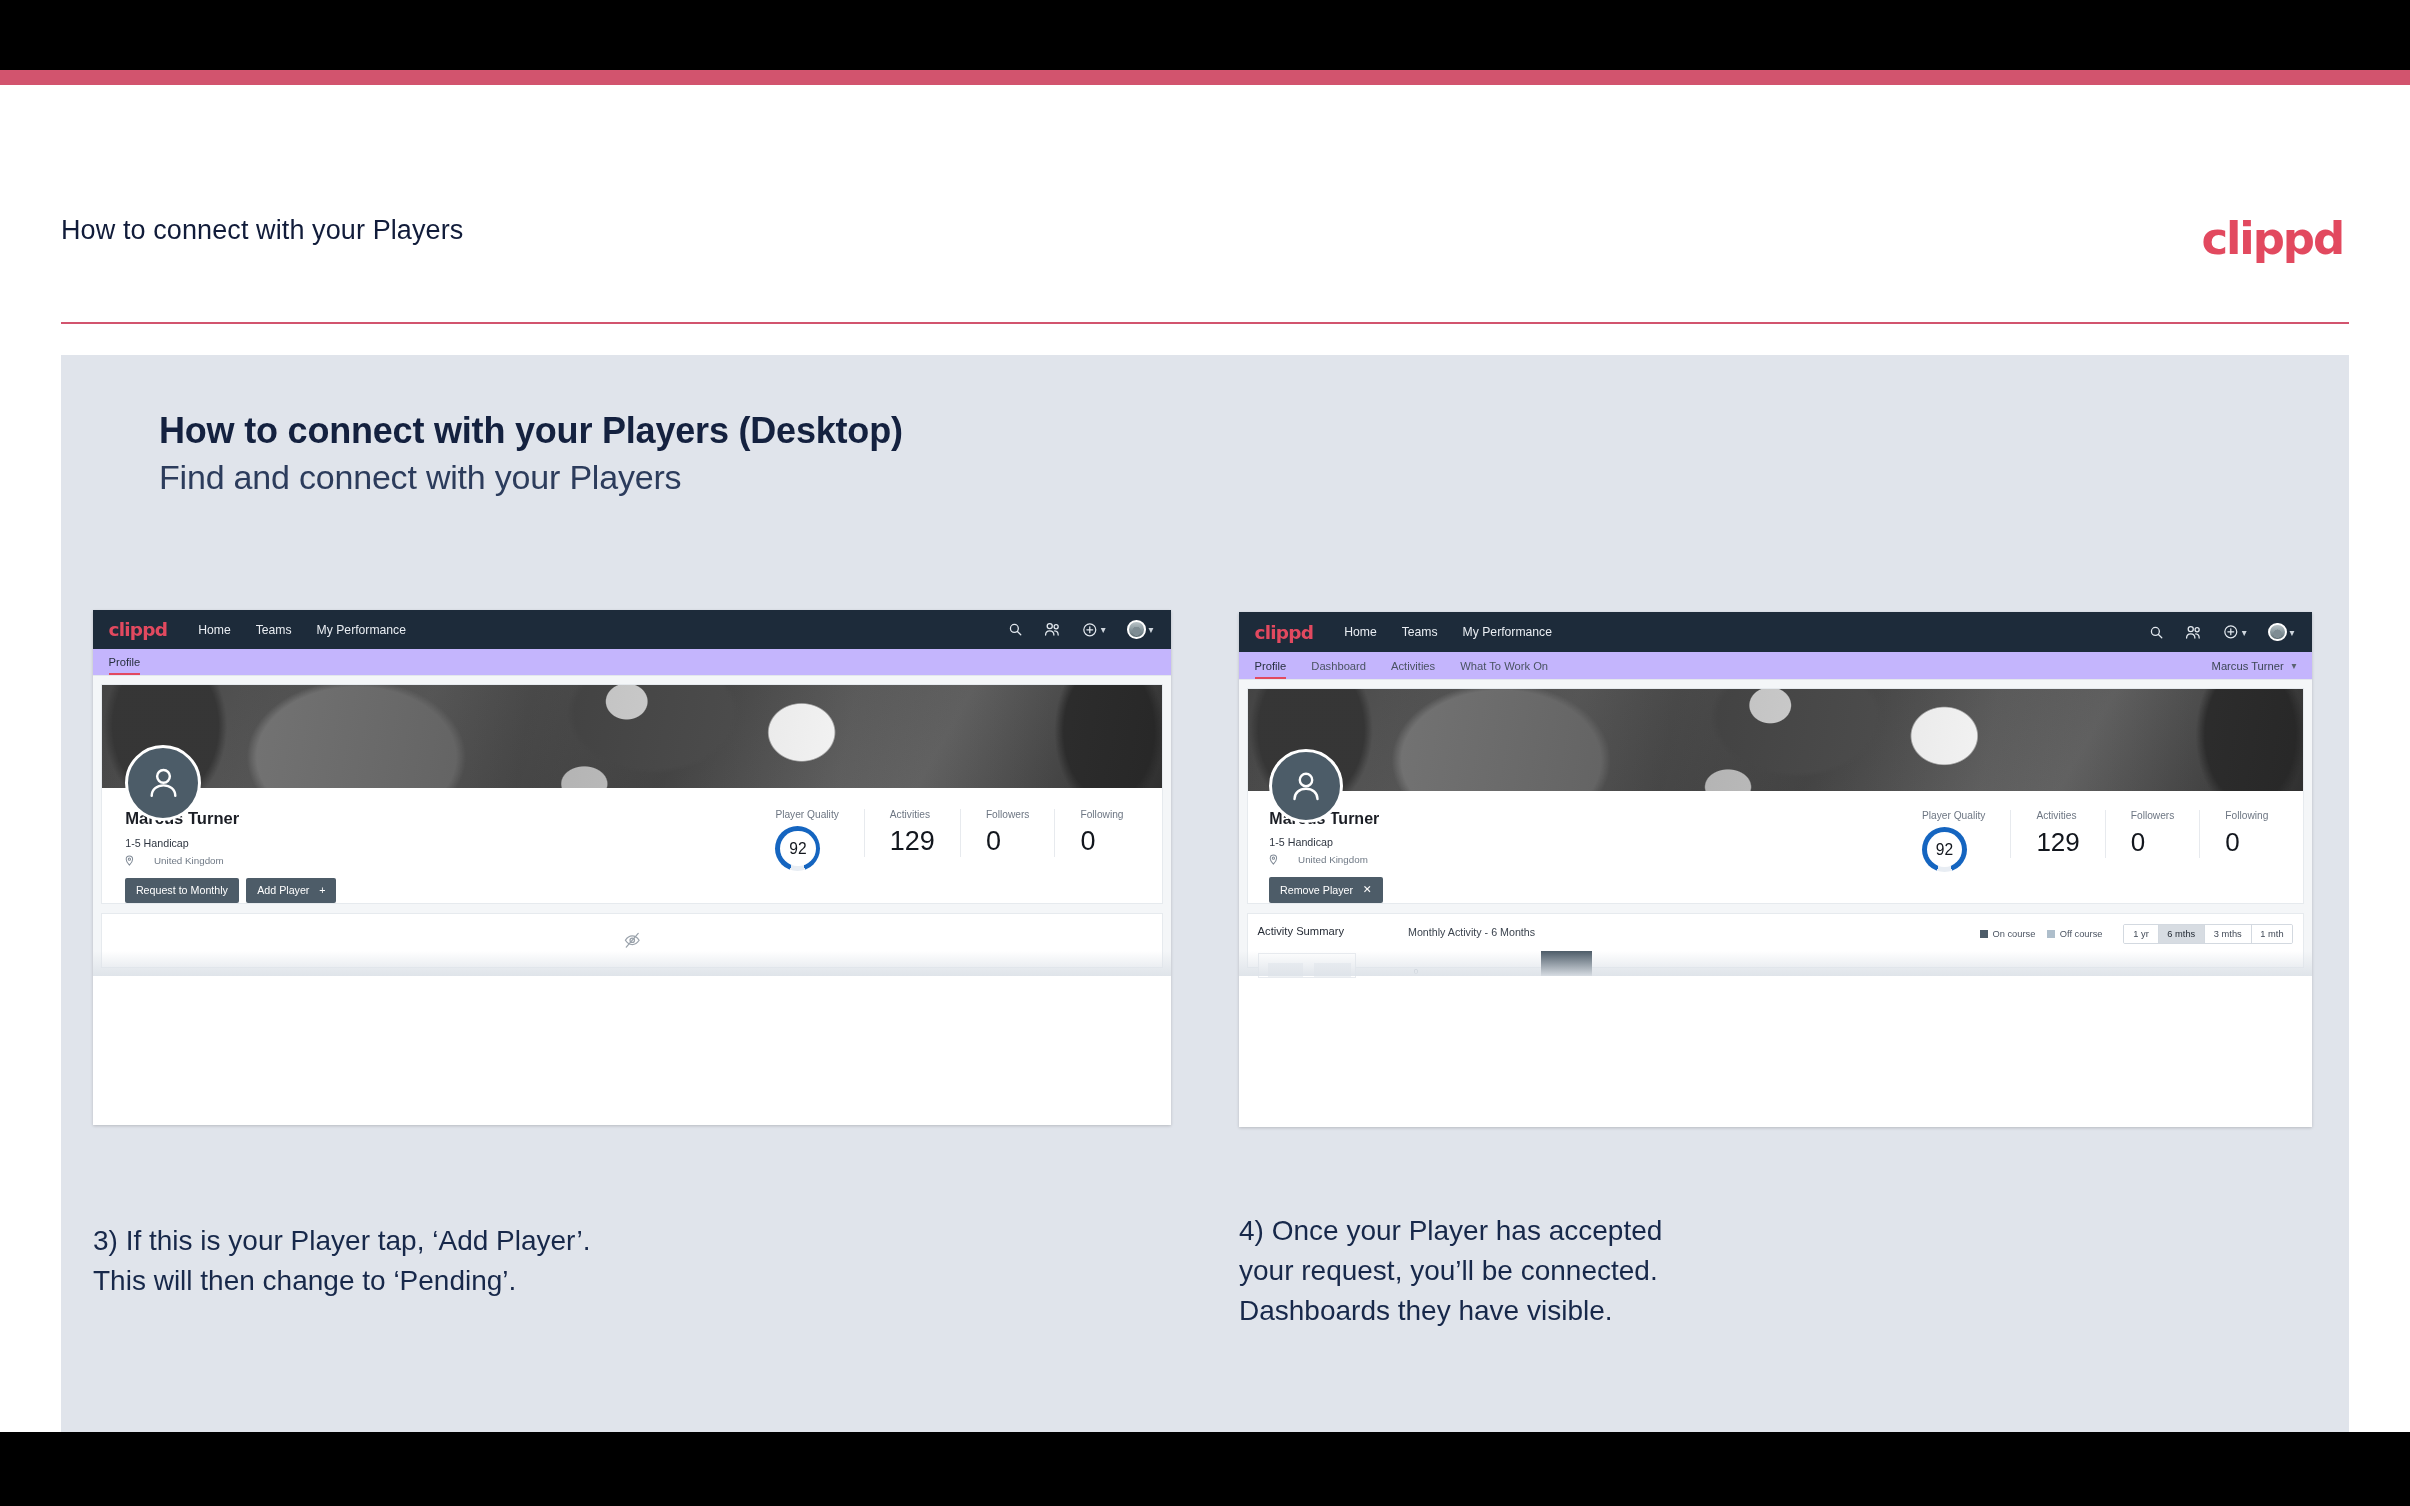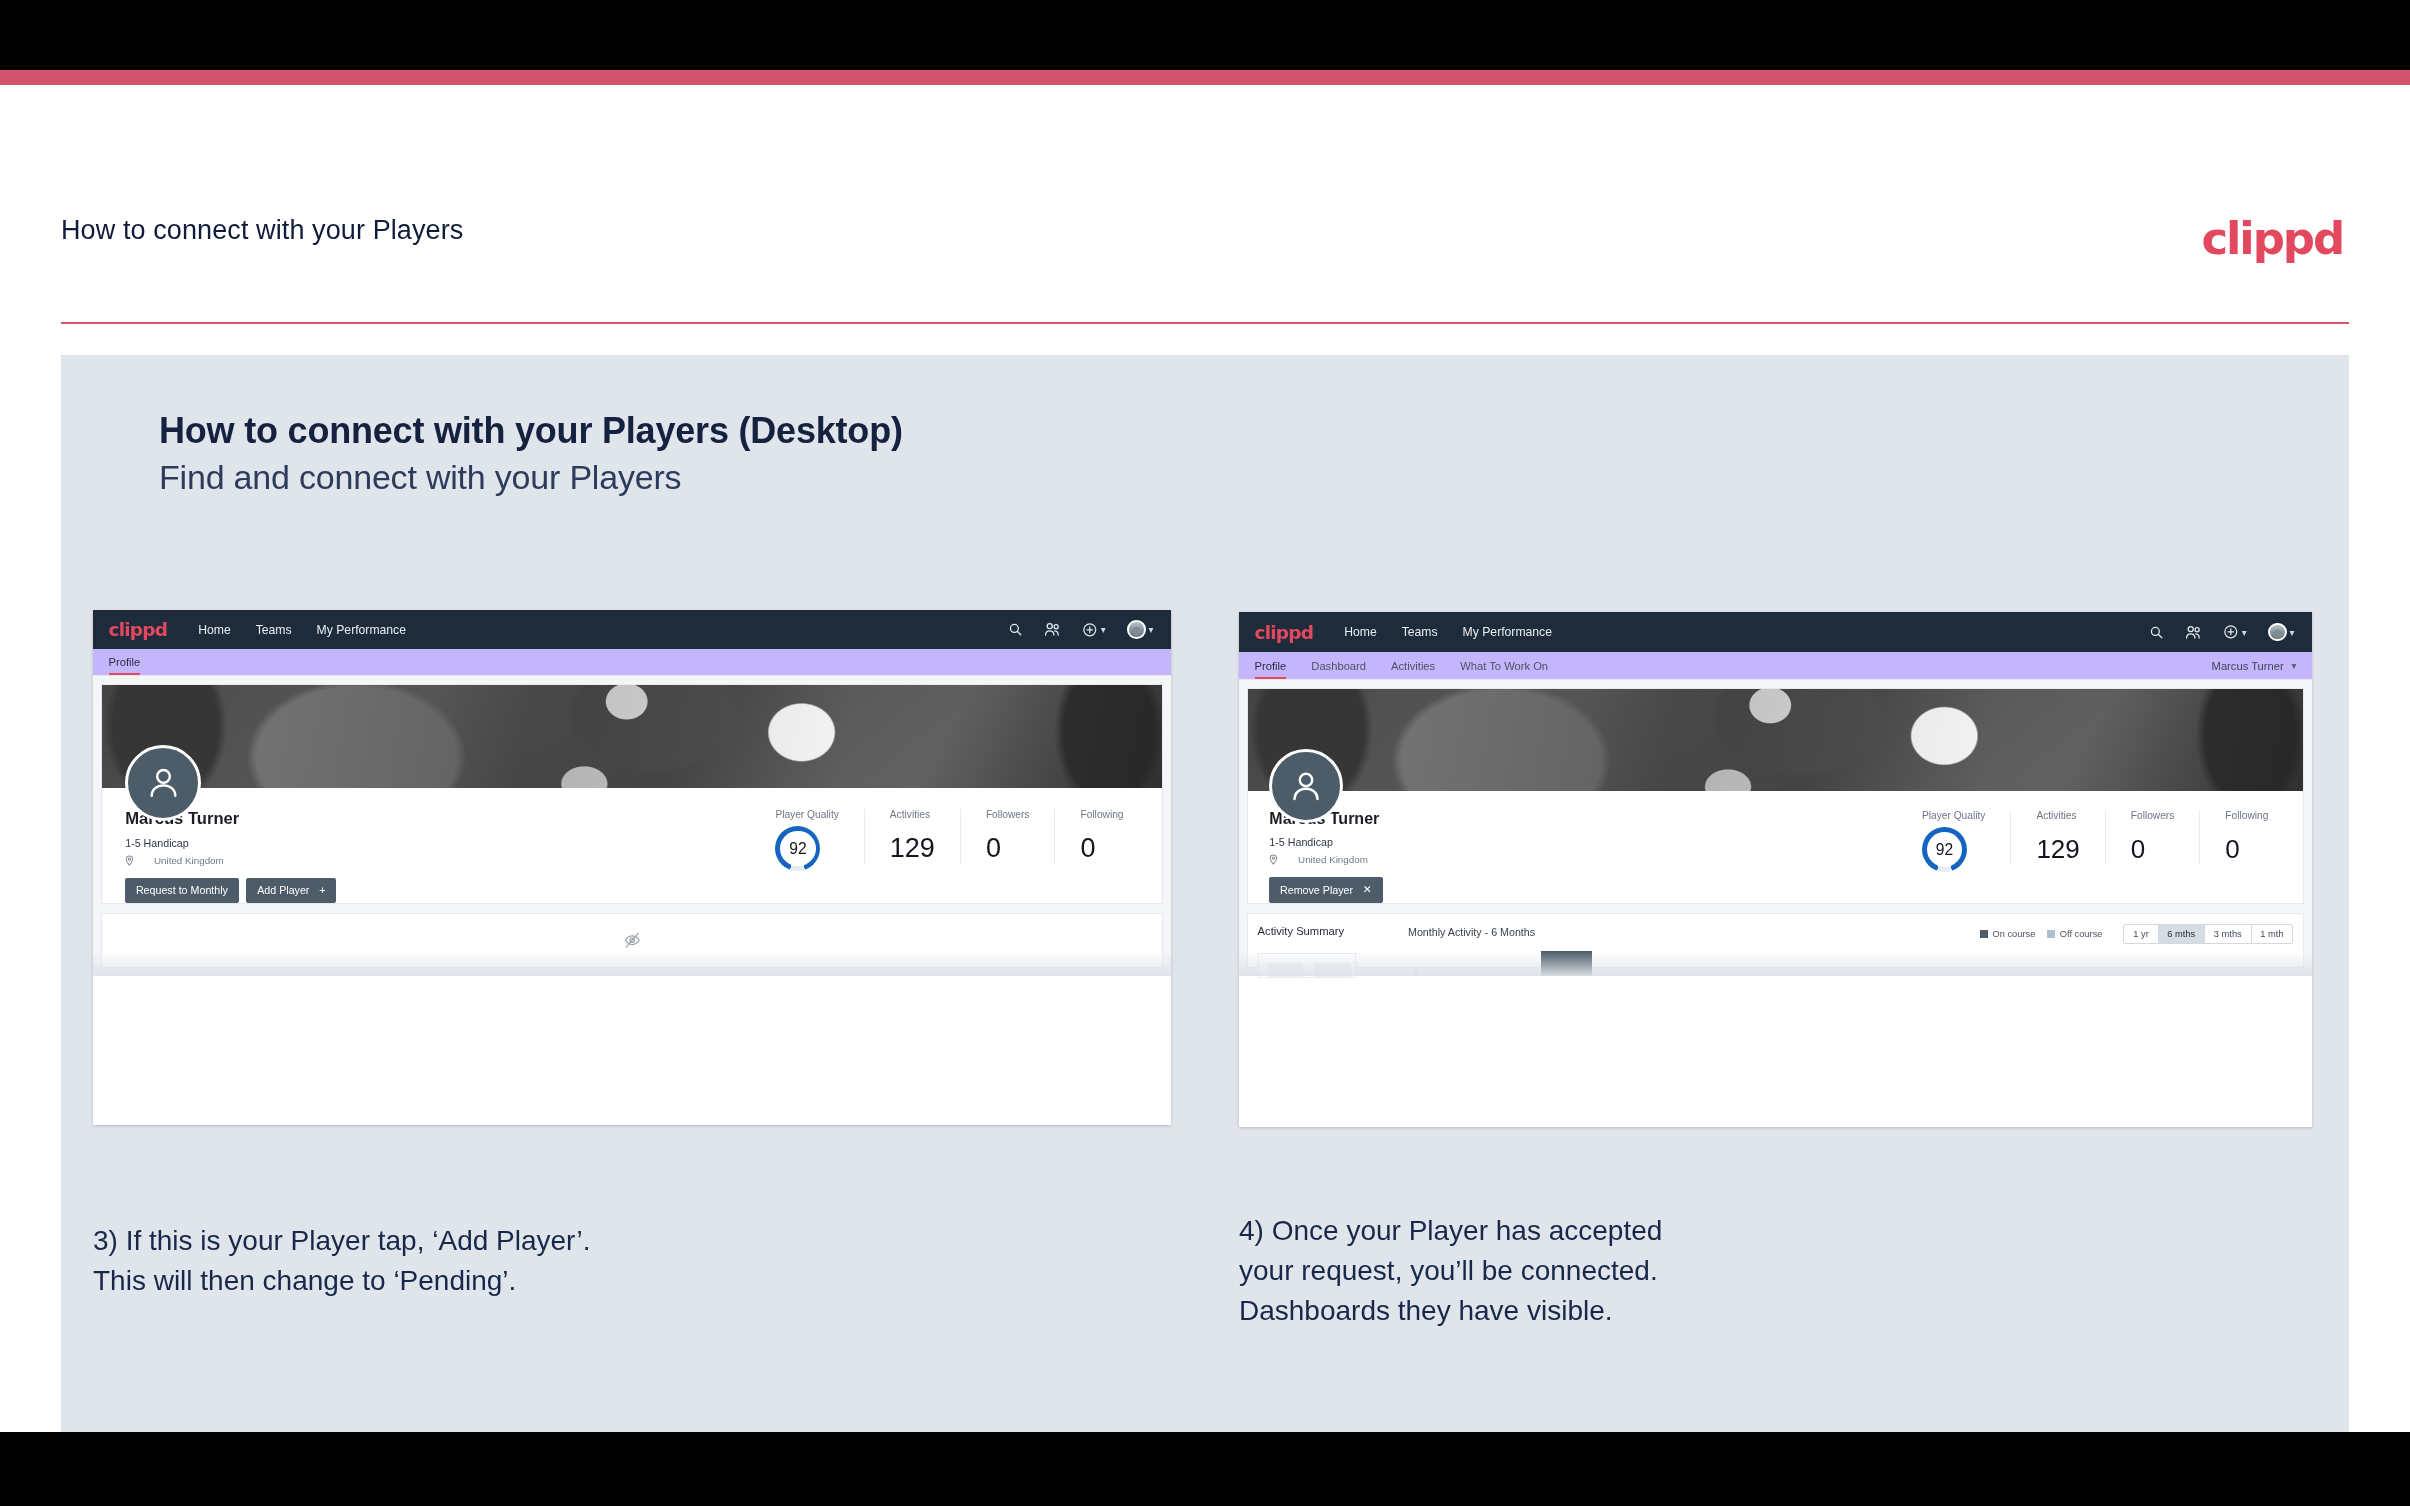--- a/index.html
+++ b/index.html
@@ -142,21 +142,21 @@
     padding:6.8px 10.7px; display:inline-flex; align-items:center; gap:9.8px;
     border-radius:2px; cursor:pointer; white-space:nowrap;
   }
 
   .pf-stats { display:flex; align-items:flex-start; margin-left:auto; }
   .shot-left  .pf-stats { padding-top:21.5px; padding-right:13.7px; }
   .shot-right .pf-stats { padding-top:19.5px; padding-right:9.8px; }
   .stat { padding:0 25px; border-left:1px solid #e7eaee; min-width:0; }
   .stat:first-child { border-left:none; }
   .stat-label { font-size:10.2px; color:#6d7683; white-space:nowrap; }
-  .stat-value { font-size:27px; color:#12161d; font-weight:400; margin-top:13px; }
+  .stat-value { font-size:27px; color:#12161d; font-weight:400; margin-top:6px; }
   .shot-right .stat-value { font-size:26px; }
 
   .pq { position:relative; width:45px; height:45px; margin-top:5.9px; }
   .pq-ring {
     position:absolute; inset:0; border-radius:50%;
     background: conic-gradient(from 200deg, #1565c0 0 320deg, #e8edf3 320deg 360deg);
   }
   .pq-hole {
     position:absolute; inset:4.9px; border-radius:50%; background:#fff;
     display:flex; align-items:center; justify-content:center;

